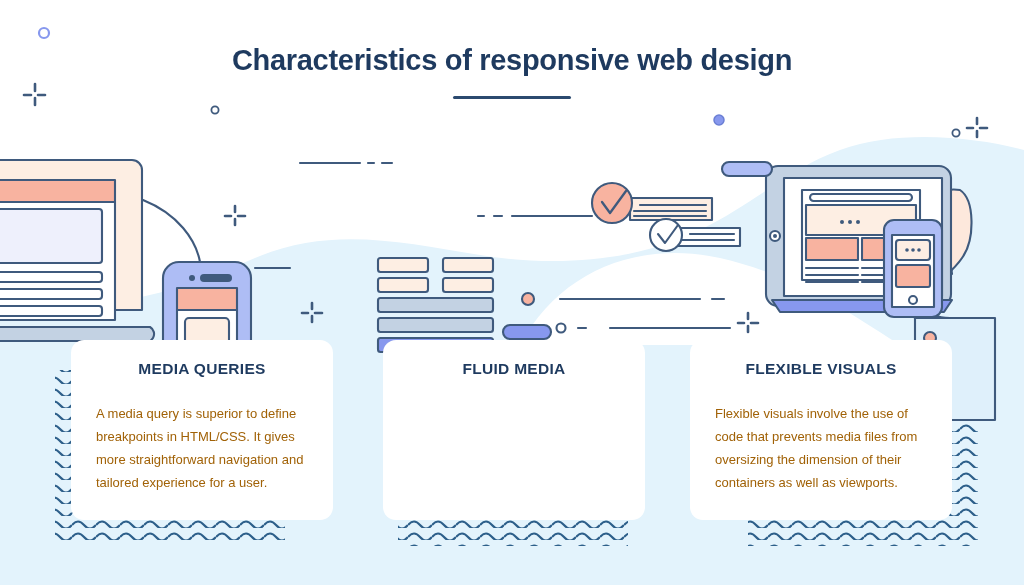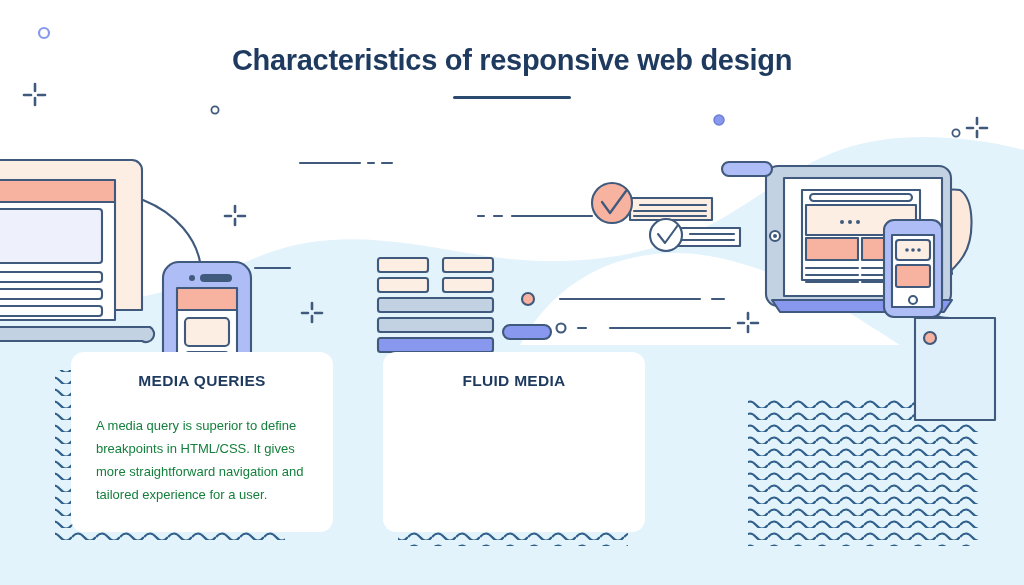--- a/index.html
+++ b/index.html
@@ -26,37 +26,37 @@
     font-size:29px; font-weight:bold; color:#1e3a5f;
     letter-spacing:-0.3px; line-height:1.15;
   }
   #title-rule{
     width:118px; height:3px; background:#2b4a6f;
     margin:19px auto 0; border-radius:2px;
   }
 
   
   #cards{
-    position:absolute; left:0; top:352px; width:852px; height:185px;
+    position:absolute; left:0; top:340px; width:852px; height:185px;
     z-index:7;
   }
   .card{
     position:absolute; top:0; width:262px; height:180px;
     background:#ffffff; border-radius:13px;
     padding:20px 22px 0 22px;
   }
   .card:nth-of-type(1){ left:71px; }
   .card:nth-of-type(2){ left:383px; }
   .card:nth-of-type(3){ left:690px; }
   .card-title{
     text-align:center; font-size:15.5px; font-weight:bold;
     color:#1e3a5f; letter-spacing:0.3px; margin-bottom:19px;
   }
   .card-body{
-    font-size:13px; color:#15803d; line-height:1.77;
+    font-size:13px; color:#a16207; line-height:1.77;
     text-align:left; padding:0 3px;margin-top:24px;
   }
 </style>
 </head>
 <body>
 
 <div id="stage">
 
   <svg class="layer" id="bg-svg" viewBox="0 0 1024 585" width="1024" height="585">
     <rect x="0" y="0" width="1024" height="585" fill="#e3f3fc"></rect>
@@ -277,15 +277,19 @@
 
     <div class="card">
       <div class="card-title">MEDIA QUERIES</div>
       <div class="card-body">A media query is superior to define breakpoints in HTML/CSS.  It gives more straightforward navigation and tailored experience for a user.</div>
     </div>
 
     <div class="card">
       <div class="card-title">FLUID MEDIA</div>
     </div>
 
+    <div class="card">
+      <div class="card-title">FLEXIBLE VISUALS</div>
+      <div class="card-body">Flexible visuals involve the use of code that prevents media files from oversizing the dimension of their containers as well as viewports.</div>
+    </div>
 
   </div>
 </div>
 
 </body></html>

